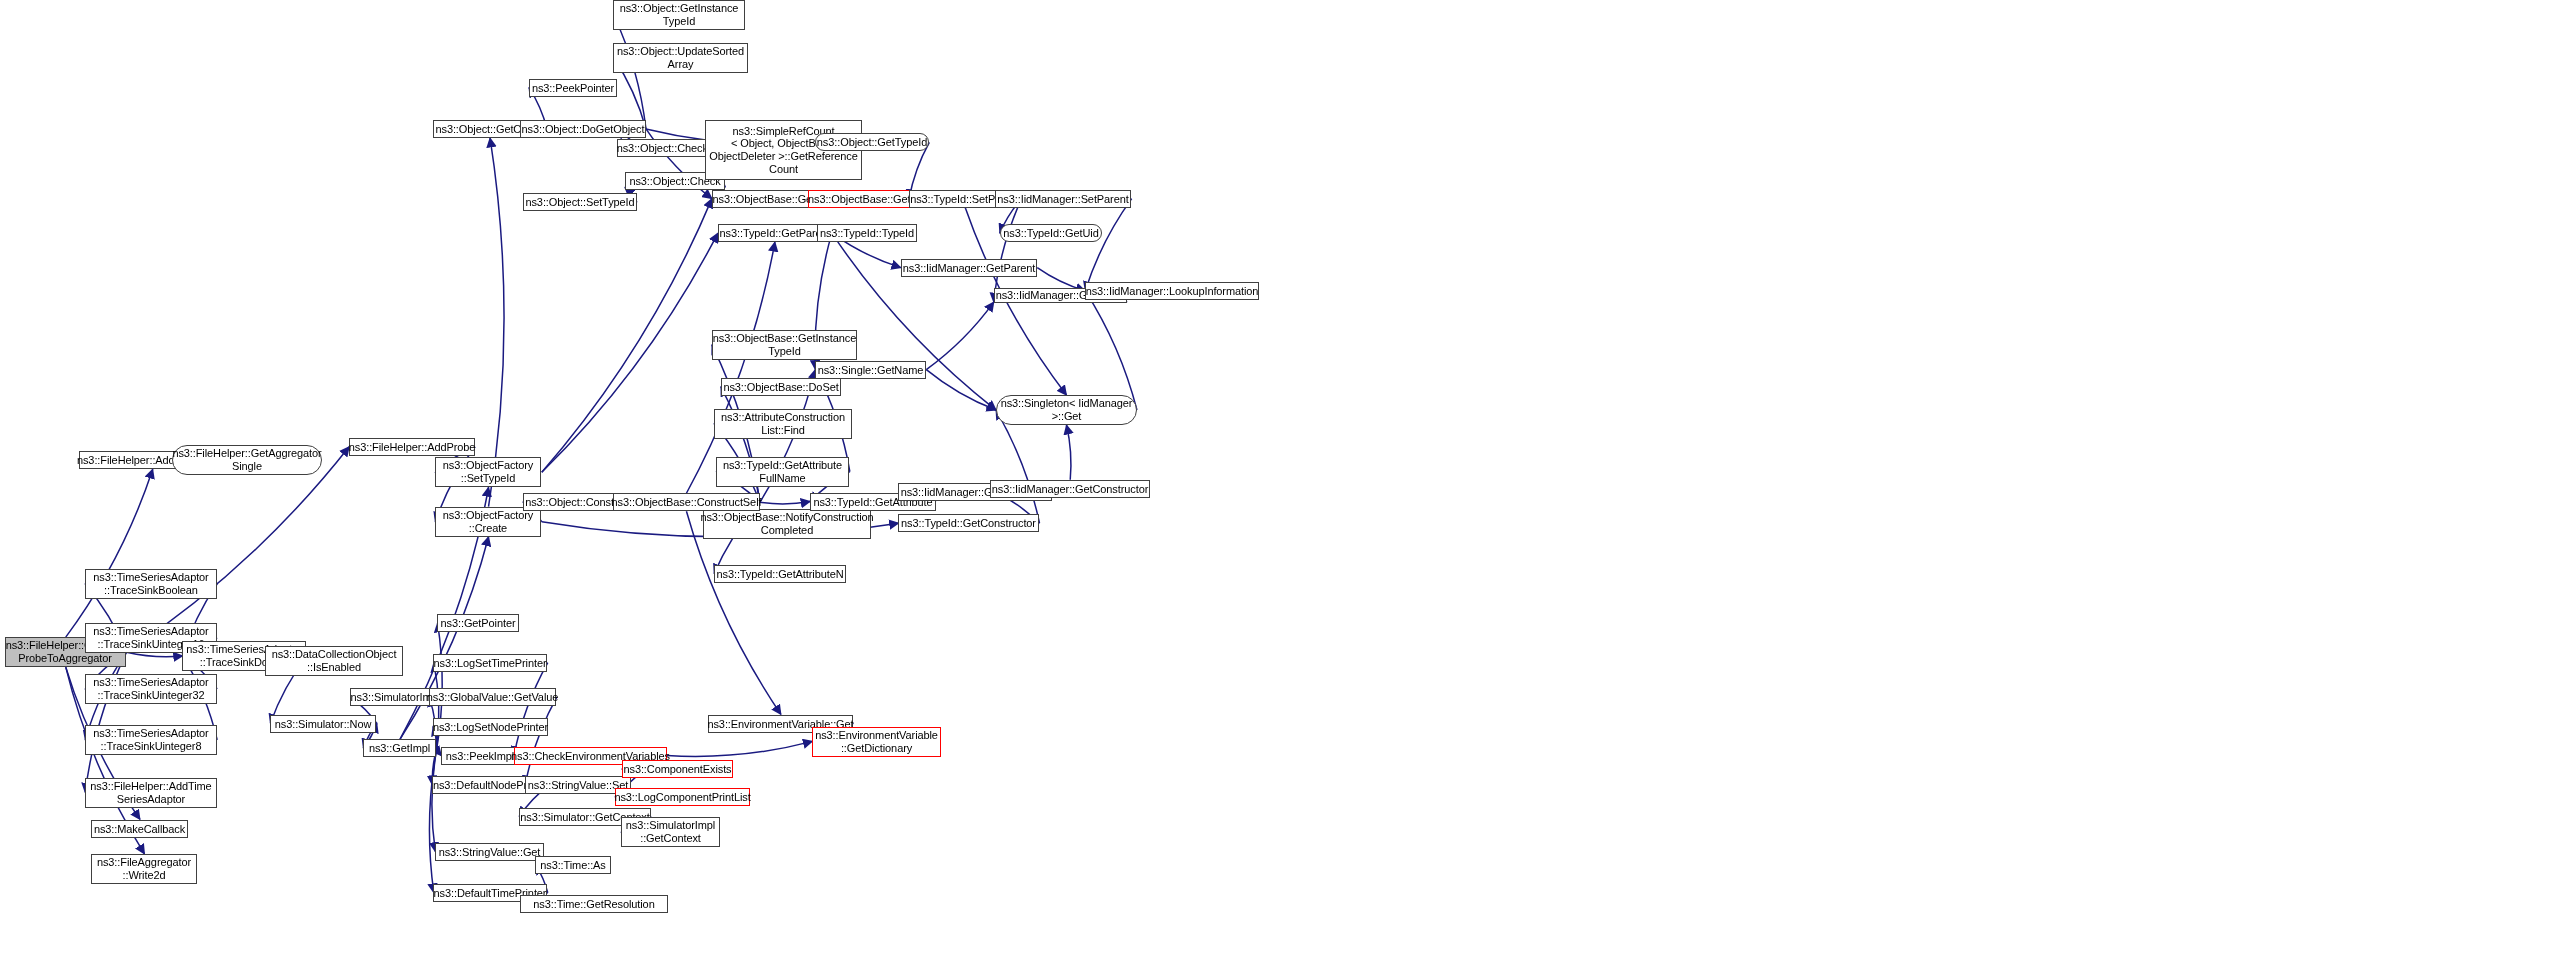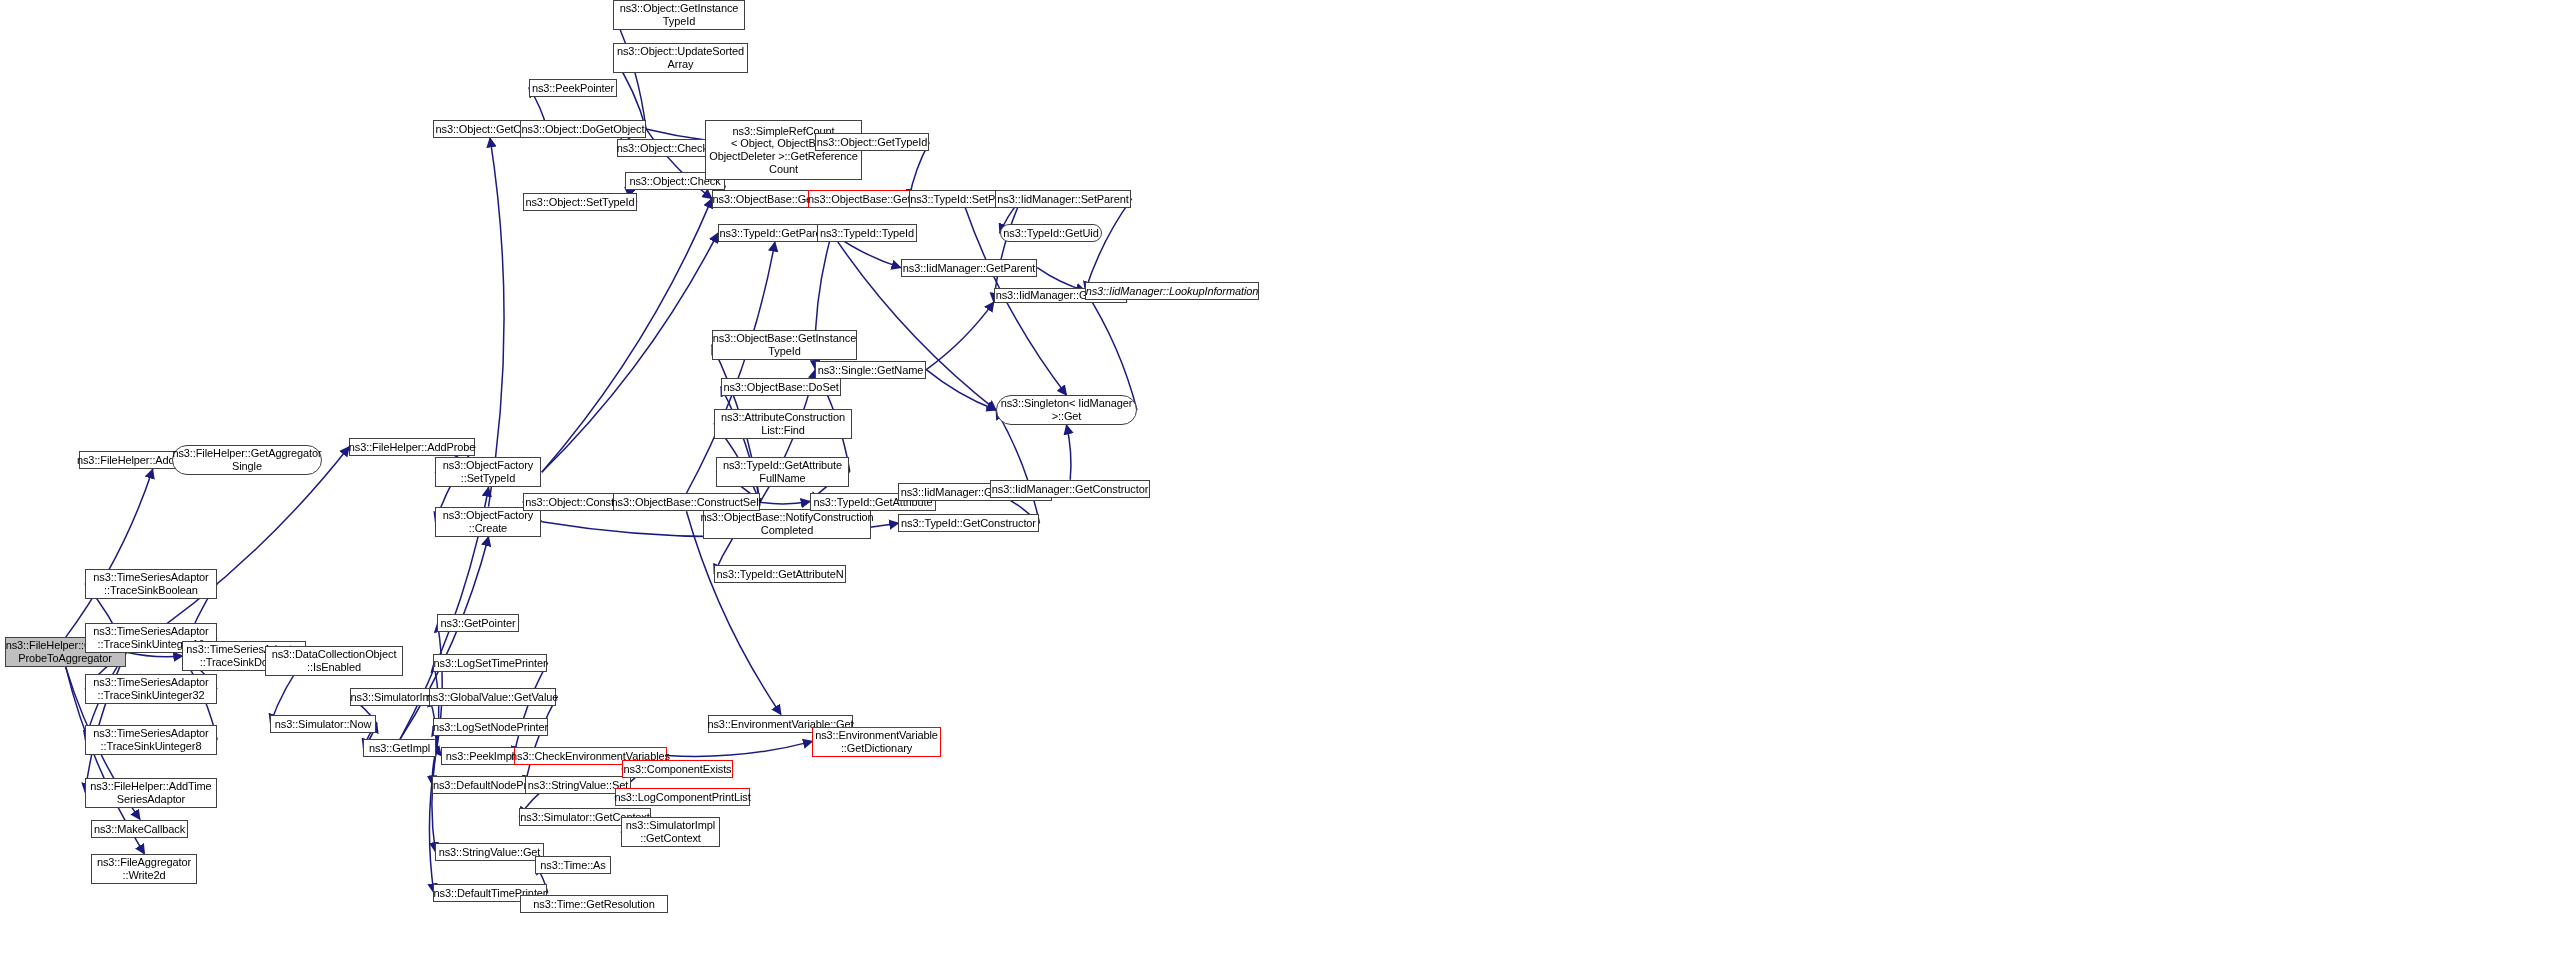--- a/index.html
+++ b/index.html
@@ -197,31 +197,31 @@
 TypeId</div>
       <div class="node" style="left: 613px; top: 43px; width: 135px; height: 30px;">ns3::Object::UpdateSorted
 Array</div>
       <div class="node" style="left: 617px; top: 139px; width: 120px; height: 18px;">ns3::Object::CheckLoose</div>
       <div class="node" style="left: 625px; top: 172px; width: 100px; height: 18px;">ns3::Object::Check</div>
       <div class="node" style="left: 523px; top: 193px; width: 114px; height: 18px;">ns3::Object::SetTypeId</div>
       <div class="node" style="left: 705px; top: 120px; width: 157px; height: 60px;">ns3::SimpleRefCount
 &lt; Object, ObjectBase,
 ObjectDeleter &gt;::GetReference
 Count</div>
-      <div class="node" style="left: 815px; top: 133px; width: 114px; height: 18px;">ns3::Object::GetTypeId</div>
+      <div class="node" style="left: 815px; top: 133px; width: 114px; height: 18px; border-radius: 9px;">ns3::Object::GetTypeId</div>
       <div class="node" style="left: 712px; top: 190px; width: 136px; height: 18px;">ns3::ObjectBase::GetTypeId</div>
       <div class="node red" style="left: 808px; top: 190px; width: 145px; height: 18px;">ns3::ObjectBase::GetObjectIid</div>
       <div class="node" style="left: 909px; top: 190px; width: 112px; height: 18px;">ns3::TypeId::SetParent</div>
       <div class="node" style="left: 995px; top: 190px; width: 136px; height: 18px;">ns3::IidManager::SetParent</div>
       <div class="node" style="left: 718px; top: 224px; width: 114px; height: 18px;">ns3::TypeId::GetParent</div>
       <div class="node" style="left: 817px; top: 224px; width: 100px; height: 18px;">ns3::TypeId::TypeId</div>
       <div class="node" style="left: 1000px; top: 224px; width: 102px; height: 18px; border-radius: 9px;">ns3::TypeId::GetUid</div>
       <div class="node" style="left: 901px; top: 259px; width: 136px; height: 18px;">ns3::IidManager::GetParent</div>
       <div class="node" style="left: 994px; top: 288px; width: 133px; height: 15px;">ns3::IidManager::GetName</div>
-      <div class="node" style="left: 1085px; top: 282px; width: 174px; height: 18px; font-style: italic;">ns3::IidManager::LookupInformation</div>
+      <div class="node" style="left: 1085px; top: 282px; width: 174px; height: 18px;">ns3::IidManager::LookupInformation</div>
       <div class="node" style="left: 712px; top: 330px; width: 145px; height: 30px;">ns3::ObjectBase::GetInstance
 TypeId</div>
       <div class="node" style="left: 721px; top: 378px; width: 120px; height: 18px;">ns3::ObjectBase::DoSet</div>
       <div class="node" style="left: 714px; top: 409px; width: 138px; height: 30px;">ns3::AttributeConstruction
 List::Find</div>
       <div class="node" style="left: 716px; top: 457px; width: 133px; height: 30px;">ns3::TypeId::GetAttribute
 FullName</div>
       <div class="node" style="left: 703px; top: 509px; width: 168px; height: 30px;">ns3::ObjectBase::NotifyConstruction
 Completed</div>
       <div class="node" style="left: 714px; top: 565px; width: 132px; height: 18px;">ns3::TypeId::GetAttributeN</div>

